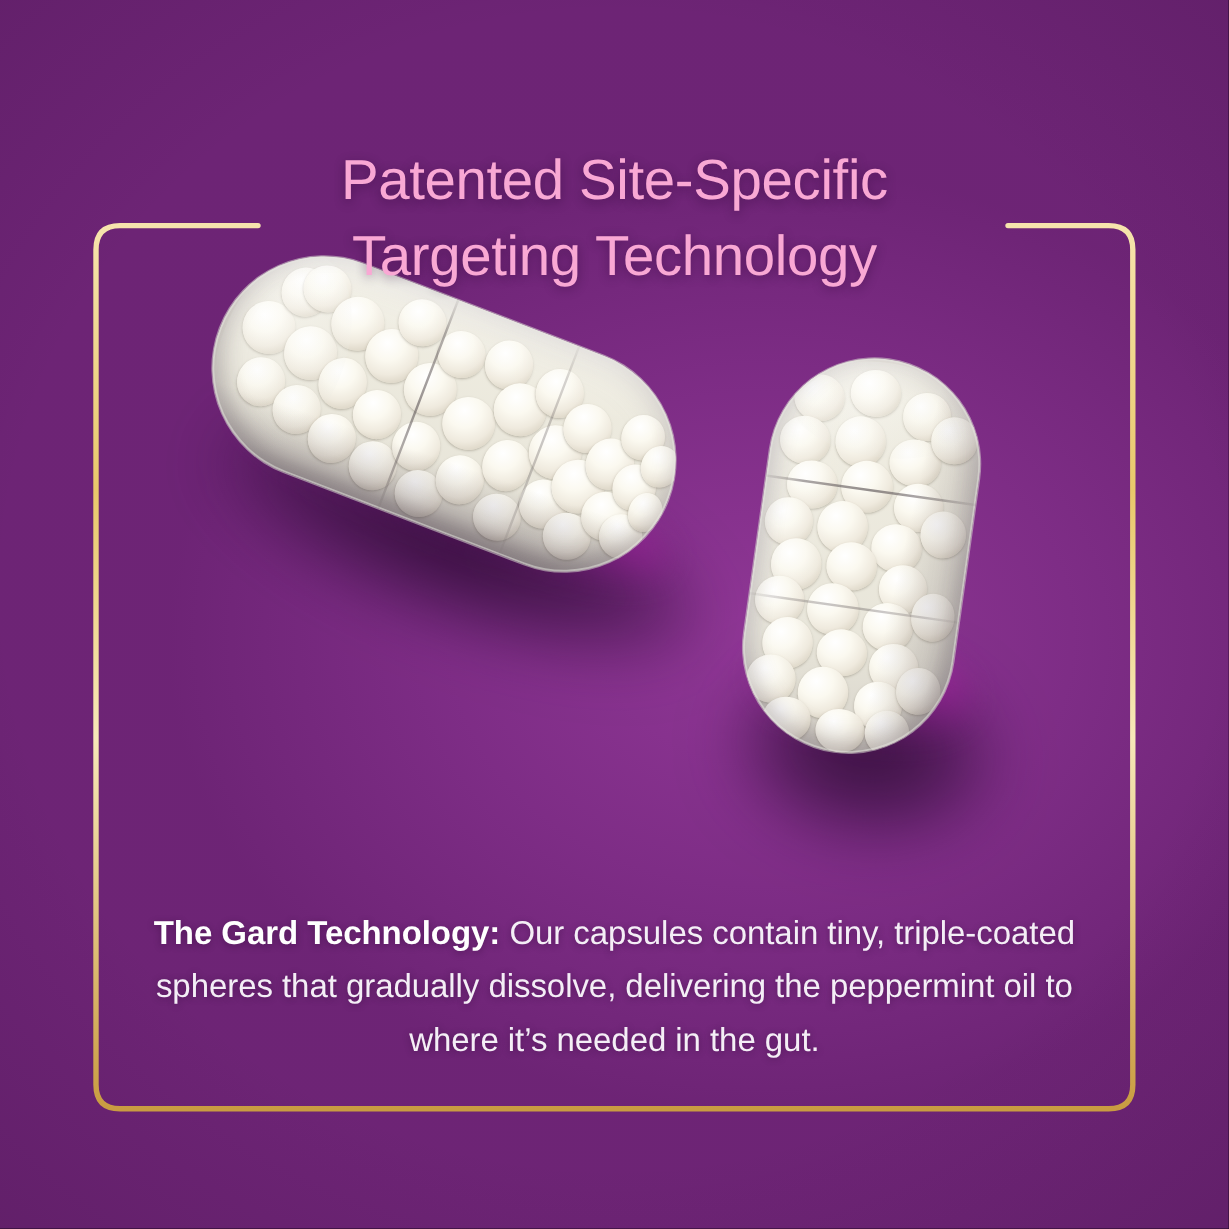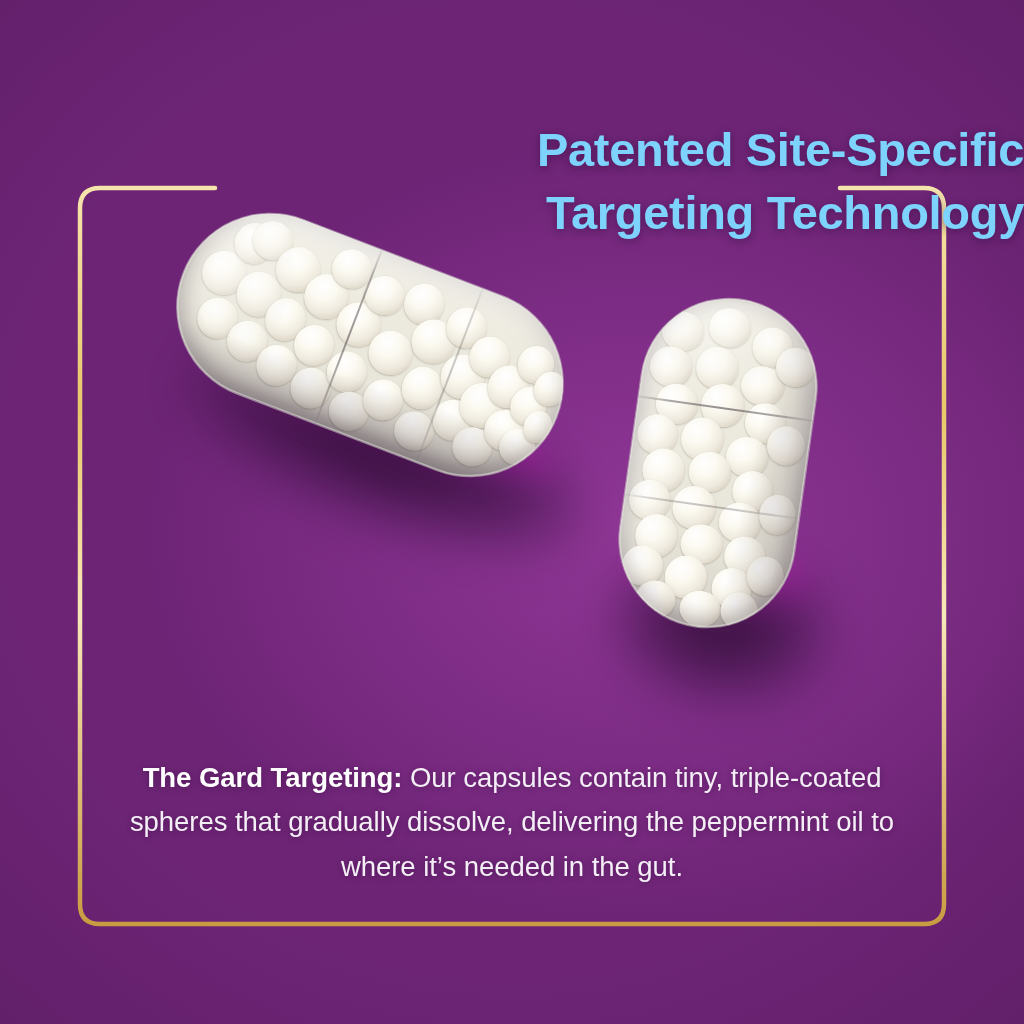--- a/index.html
+++ b/index.html
@@ -52,24 +52,24 @@
     pointer-events: none;
   }
   .frame-svg { display: block; width: 100%; height: 100%; overflow: visible; }
 
   
   .title {
     position: absolute;
     left: 0;
     right: 0;
     top: 88px;
-    text-align: right;
-    color: #7dd3fc;
+    text-align: center;
+    color: #f9a8d4;
     font-size: 47px;
-    font-weight: 700;
+    font-weight: 400;
     line-height: 1.33;
     letter-spacing: -0.3px;
     white-space: pre-line;
     text-shadow: 0 2px 9px rgba(40,6,48,0.45);
     z-index: 6;
   }
 
   
   .capsule-zone {
     position: absolute;
@@ -328,16 +328,16 @@
         <div class="shell-edge"></div>
         <div style="position:absolute; left:-4%; width:108%; top:33%; height:2px; border-radius:2px;
                     background:linear-gradient(90deg, rgba(120,112,110,0) 0%, rgba(104,96,98,0.55) 20%, rgba(92,84,86,0.65) 50%, rgba(104,96,98,0.50) 80%, rgba(120,112,110,0) 100%);"></div>
         <div style="position:absolute; left:-4%; width:108%; top:63%; height:2px; border-radius:2px; opacity:0.6;
                     background:linear-gradient(90deg, rgba(120,112,110,0) 0%, rgba(104,96,98,0.50) 20%, rgba(92,84,86,0.60) 50%, rgba(104,96,98,0.45) 80%, rgba(120,112,110,0) 100%);"></div>
       </div>
     </div>
   </div>
 
   <p class="body-copy">
-    <b>The Gard Targeting:</b><span> Our capsules contain tiny, triple-coated spheres that gradually dissolve, delivering the peppermint oil to where it’s needed in the gut.</span>
+    <b>The Gard Technology:</b><span> Our capsules contain tiny, triple-coated spheres that gradually dissolve, delivering the peppermint oil to where it’s needed in the gut.</span>
   </p>
 
 </div>
 
 </body></html>

